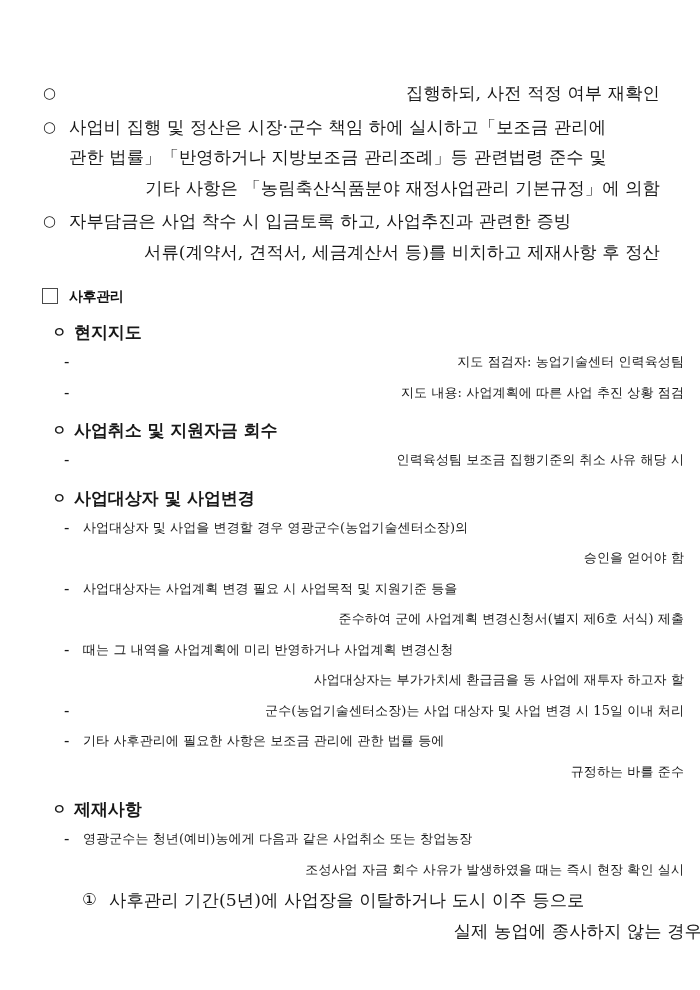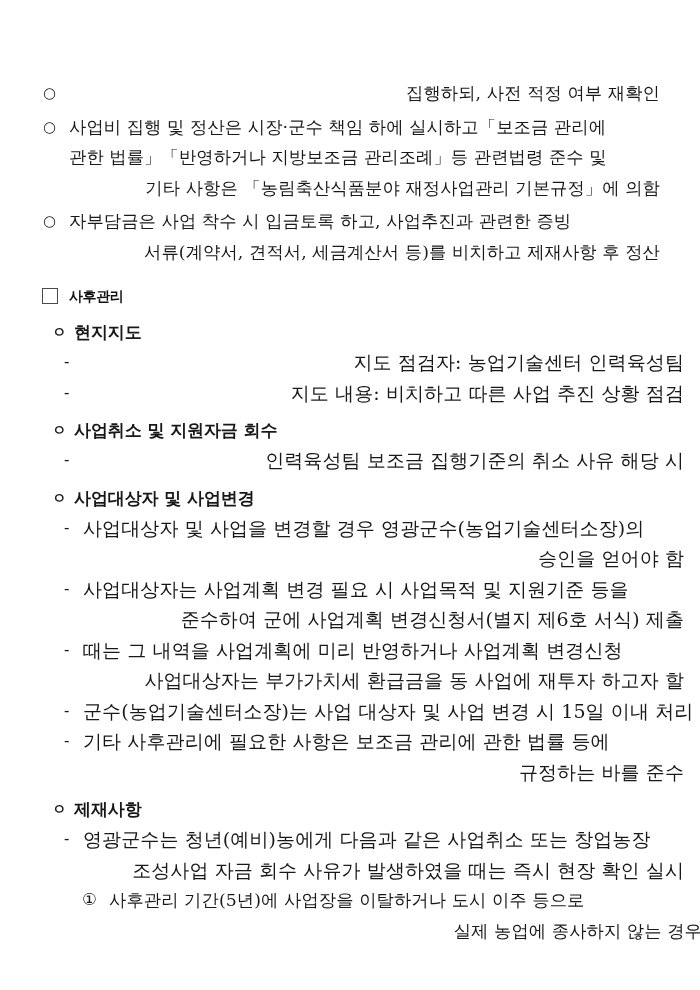--- a/index.html
+++ b/index.html
@@ -116,21 +116,21 @@
     padding-left: 24px;
     margin-bottom: 0;
   }
   .lvl3 .marker {
     width: 19px;
     font-size: 16px;
     line-height: 30.5px;
     font-family: "DejaVu Serif", "Liberation Serif", serif;
   }
   .lvl3 .txt {
-    font-size: 19px;
+    font-size: 13px;
     line-height: 30.5px;
     letter-spacing: 0.1px;
     text-align: justify;
     text-justify: inter-character;
   }
 
   
   .lvl4 {
     padding-left: 42px;
   }
@@ -207,21 +207,21 @@
       </div>
       <div class="row lvl3">
         <span class="marker">-</span>
         <span class="txt">
           <span class="ln">지도 점검자: 농업기술센터 인력육성팀</span>
         </span>
       </div>
       <div class="row lvl3">
         <span class="marker">-</span>
         <span class="txt">
-          <span class="ln">지도 내용: 비치하고 따른 사업 추진 상황 점검</span>
+          <span class="ln">지도 내용: 사업계획에 따른 사업 추진 상황 점검</span>
         </span>
       </div>
     </div>
 
     <div>
       <div class="row lvl2">
         <span class="marker">ㅇ</span>
         <span class="txt">사업취소 및 지원자금 회수</span>
       </div>
       <div class="row lvl3">

